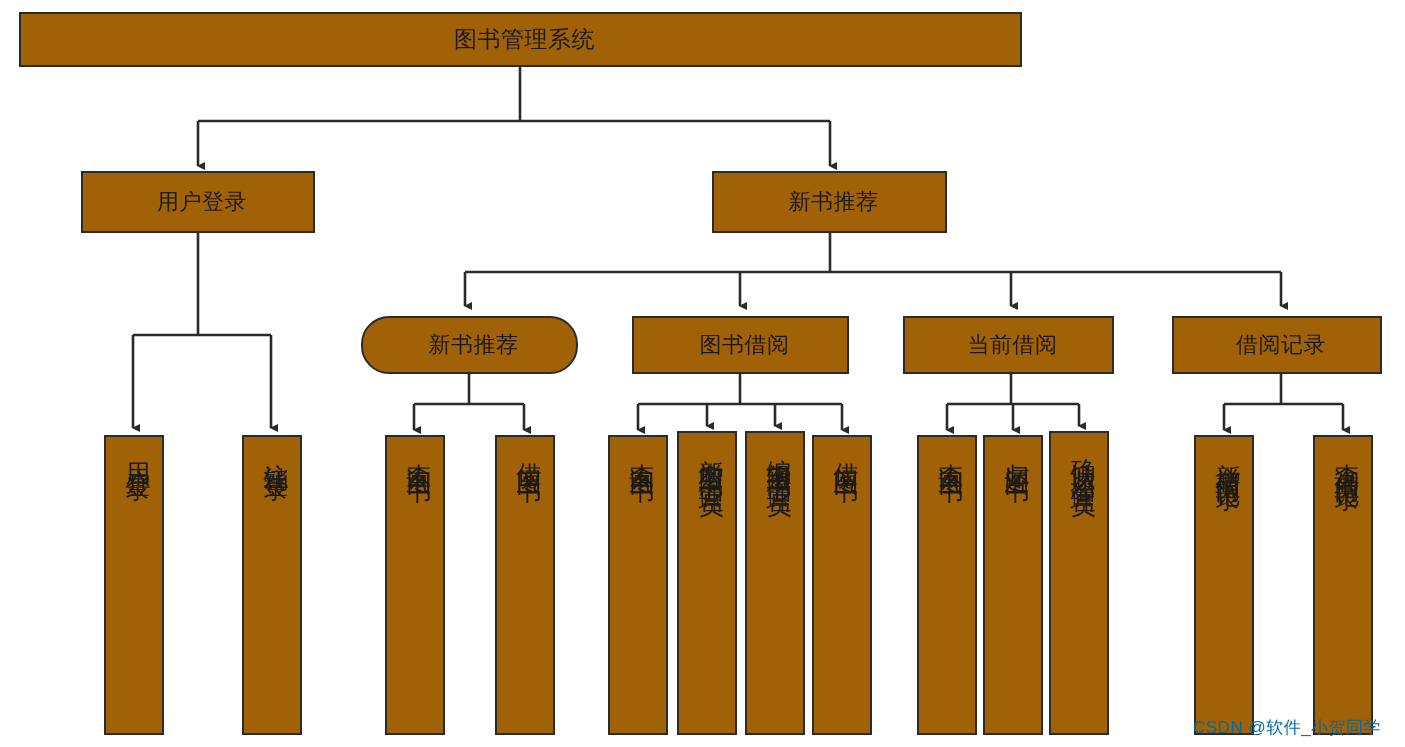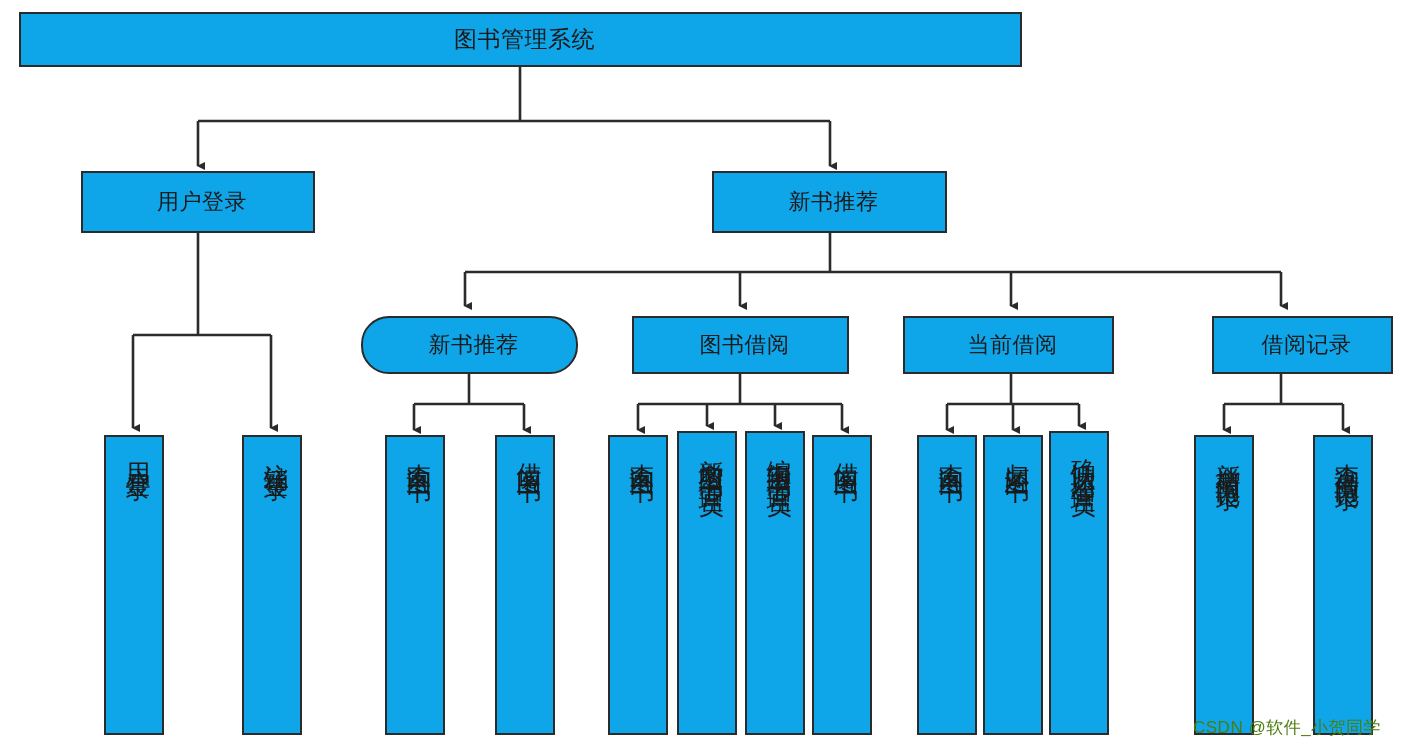--- a/index.html
+++ b/index.html
@@ -21,21 +21,21 @@
     position: absolute;
     left: 0;
     top: 0;
     width: 1405px;
     height: 747px;
   }
   .node {
     position: absolute;
     box-sizing: border-box;
     border: 2.5px solid #2b2b2b;
-    background: #0ea5e9;
+    background: #a16207;
     display: flex;
     align-items: center;
     justify-content: center;
     color: #1a1a1a;
     z-index: 2;
     padding-left: 8px;
   }
   .node-label {
     display: block;
     text-align: center;
@@ -59,21 +59,21 @@
   .node.vert .node-label {
     writing-mode: vertical-rl;
     text-orientation: upright;
     font-size: 25px;
     letter-spacing: 5px;
     line-height: 1;
   }
   .watermark {
     position: absolute;
     font-size: 17px;
-    color: #4d7c0f;
+    color: #0369a1;
     white-space: nowrap;
     z-index: 3;
     letter-spacing: 0.5px;
   }
 </style>
 </head>
 <body>
 
 <div id="canvas">
 
@@ -142,21 +142,21 @@
 
   <div class="node horiz" style="left:361px; top:316px; width:217px; height:58px;border-radius:28px;">
     <span class="node-label">新书推荐</span>
   </div>
   <div class="node horiz" style="left:632px; top:316px; width:217px; height:58px;">
     <span class="node-label">图书借阅</span>
   </div>
   <div class="node horiz" style="left:903px; top:316px; width:211px; height:58px;">
     <span class="node-label">当前借阅</span>
   </div>
-  <div class="node horiz" style="left:1172px; top:316px; width:181px; height:58px;margin-left:40px;">
+  <div class="node horiz" style="left:1172px; top:316px; width:210px; height:58px;">
     <span class="node-label">借阅记录</span>
   </div>
 
   <div class="node vert" style="left:104px; top:435px; width:60px; height:300px;">
     <span class="node-label">用户登录</span>
   </div>
   <div class="node vert" style="left:242px; top:435px; width:60px; height:300px;">
     <span class="node-label">注销登录</span>
   </div>
 

